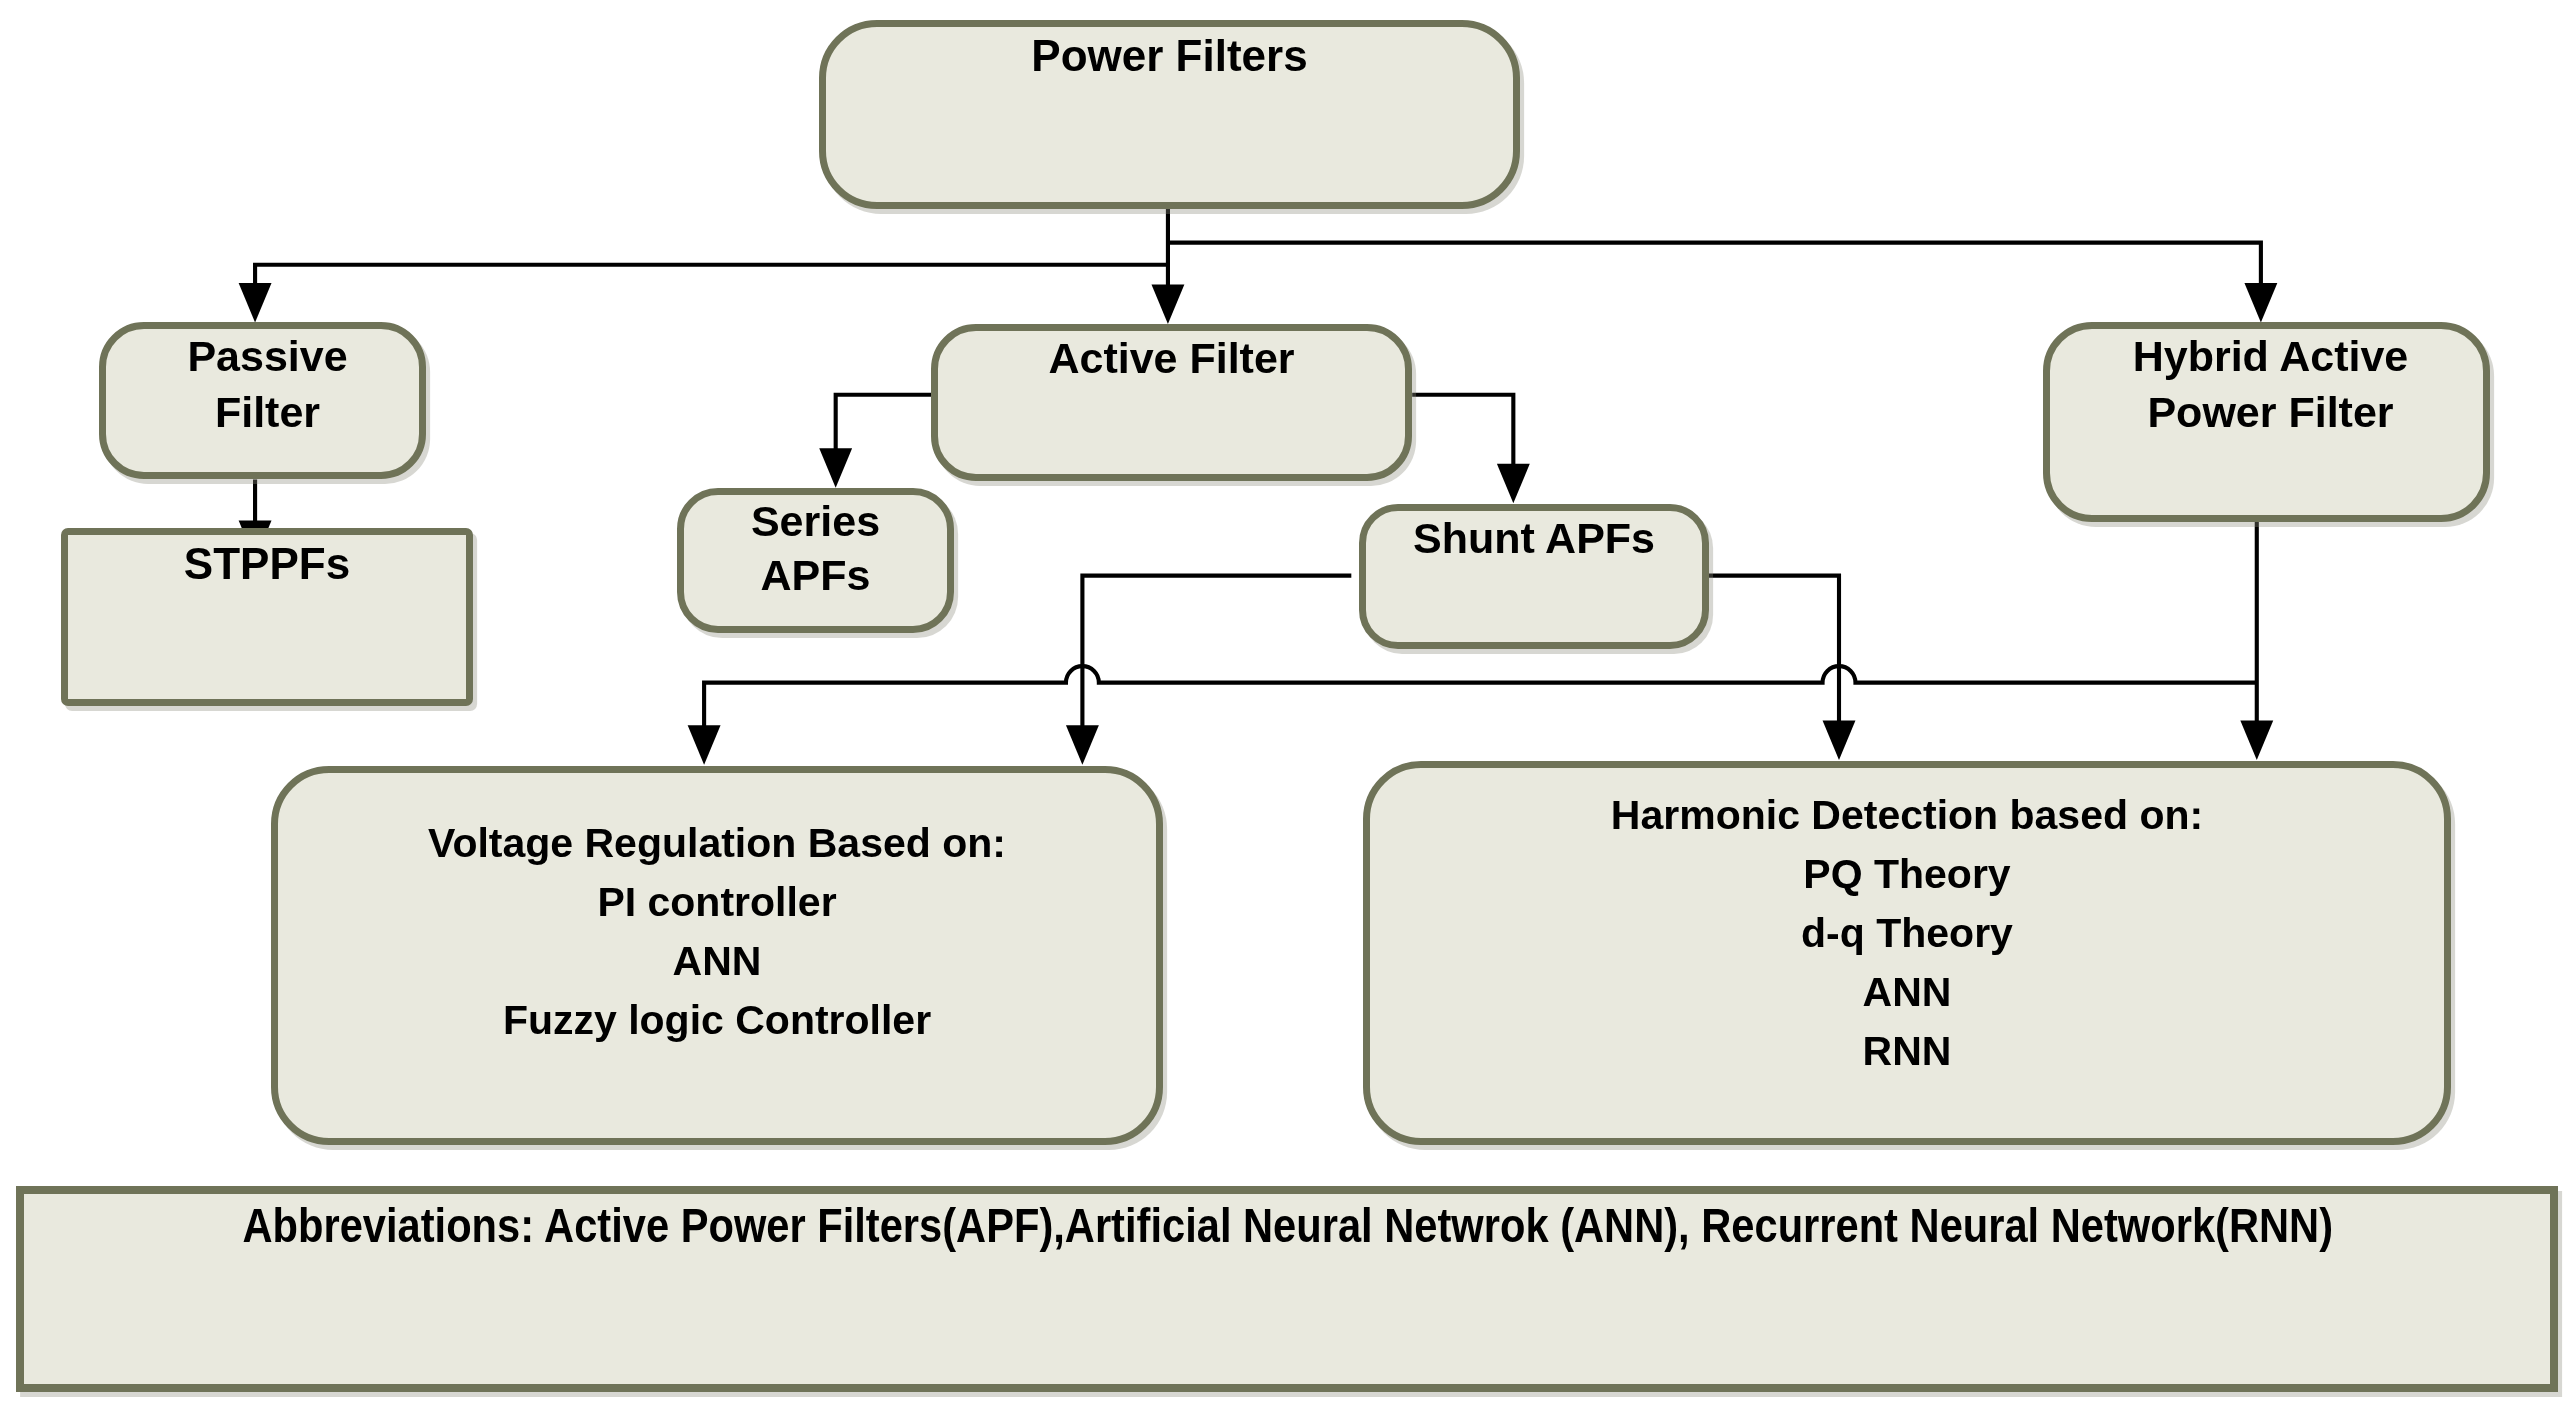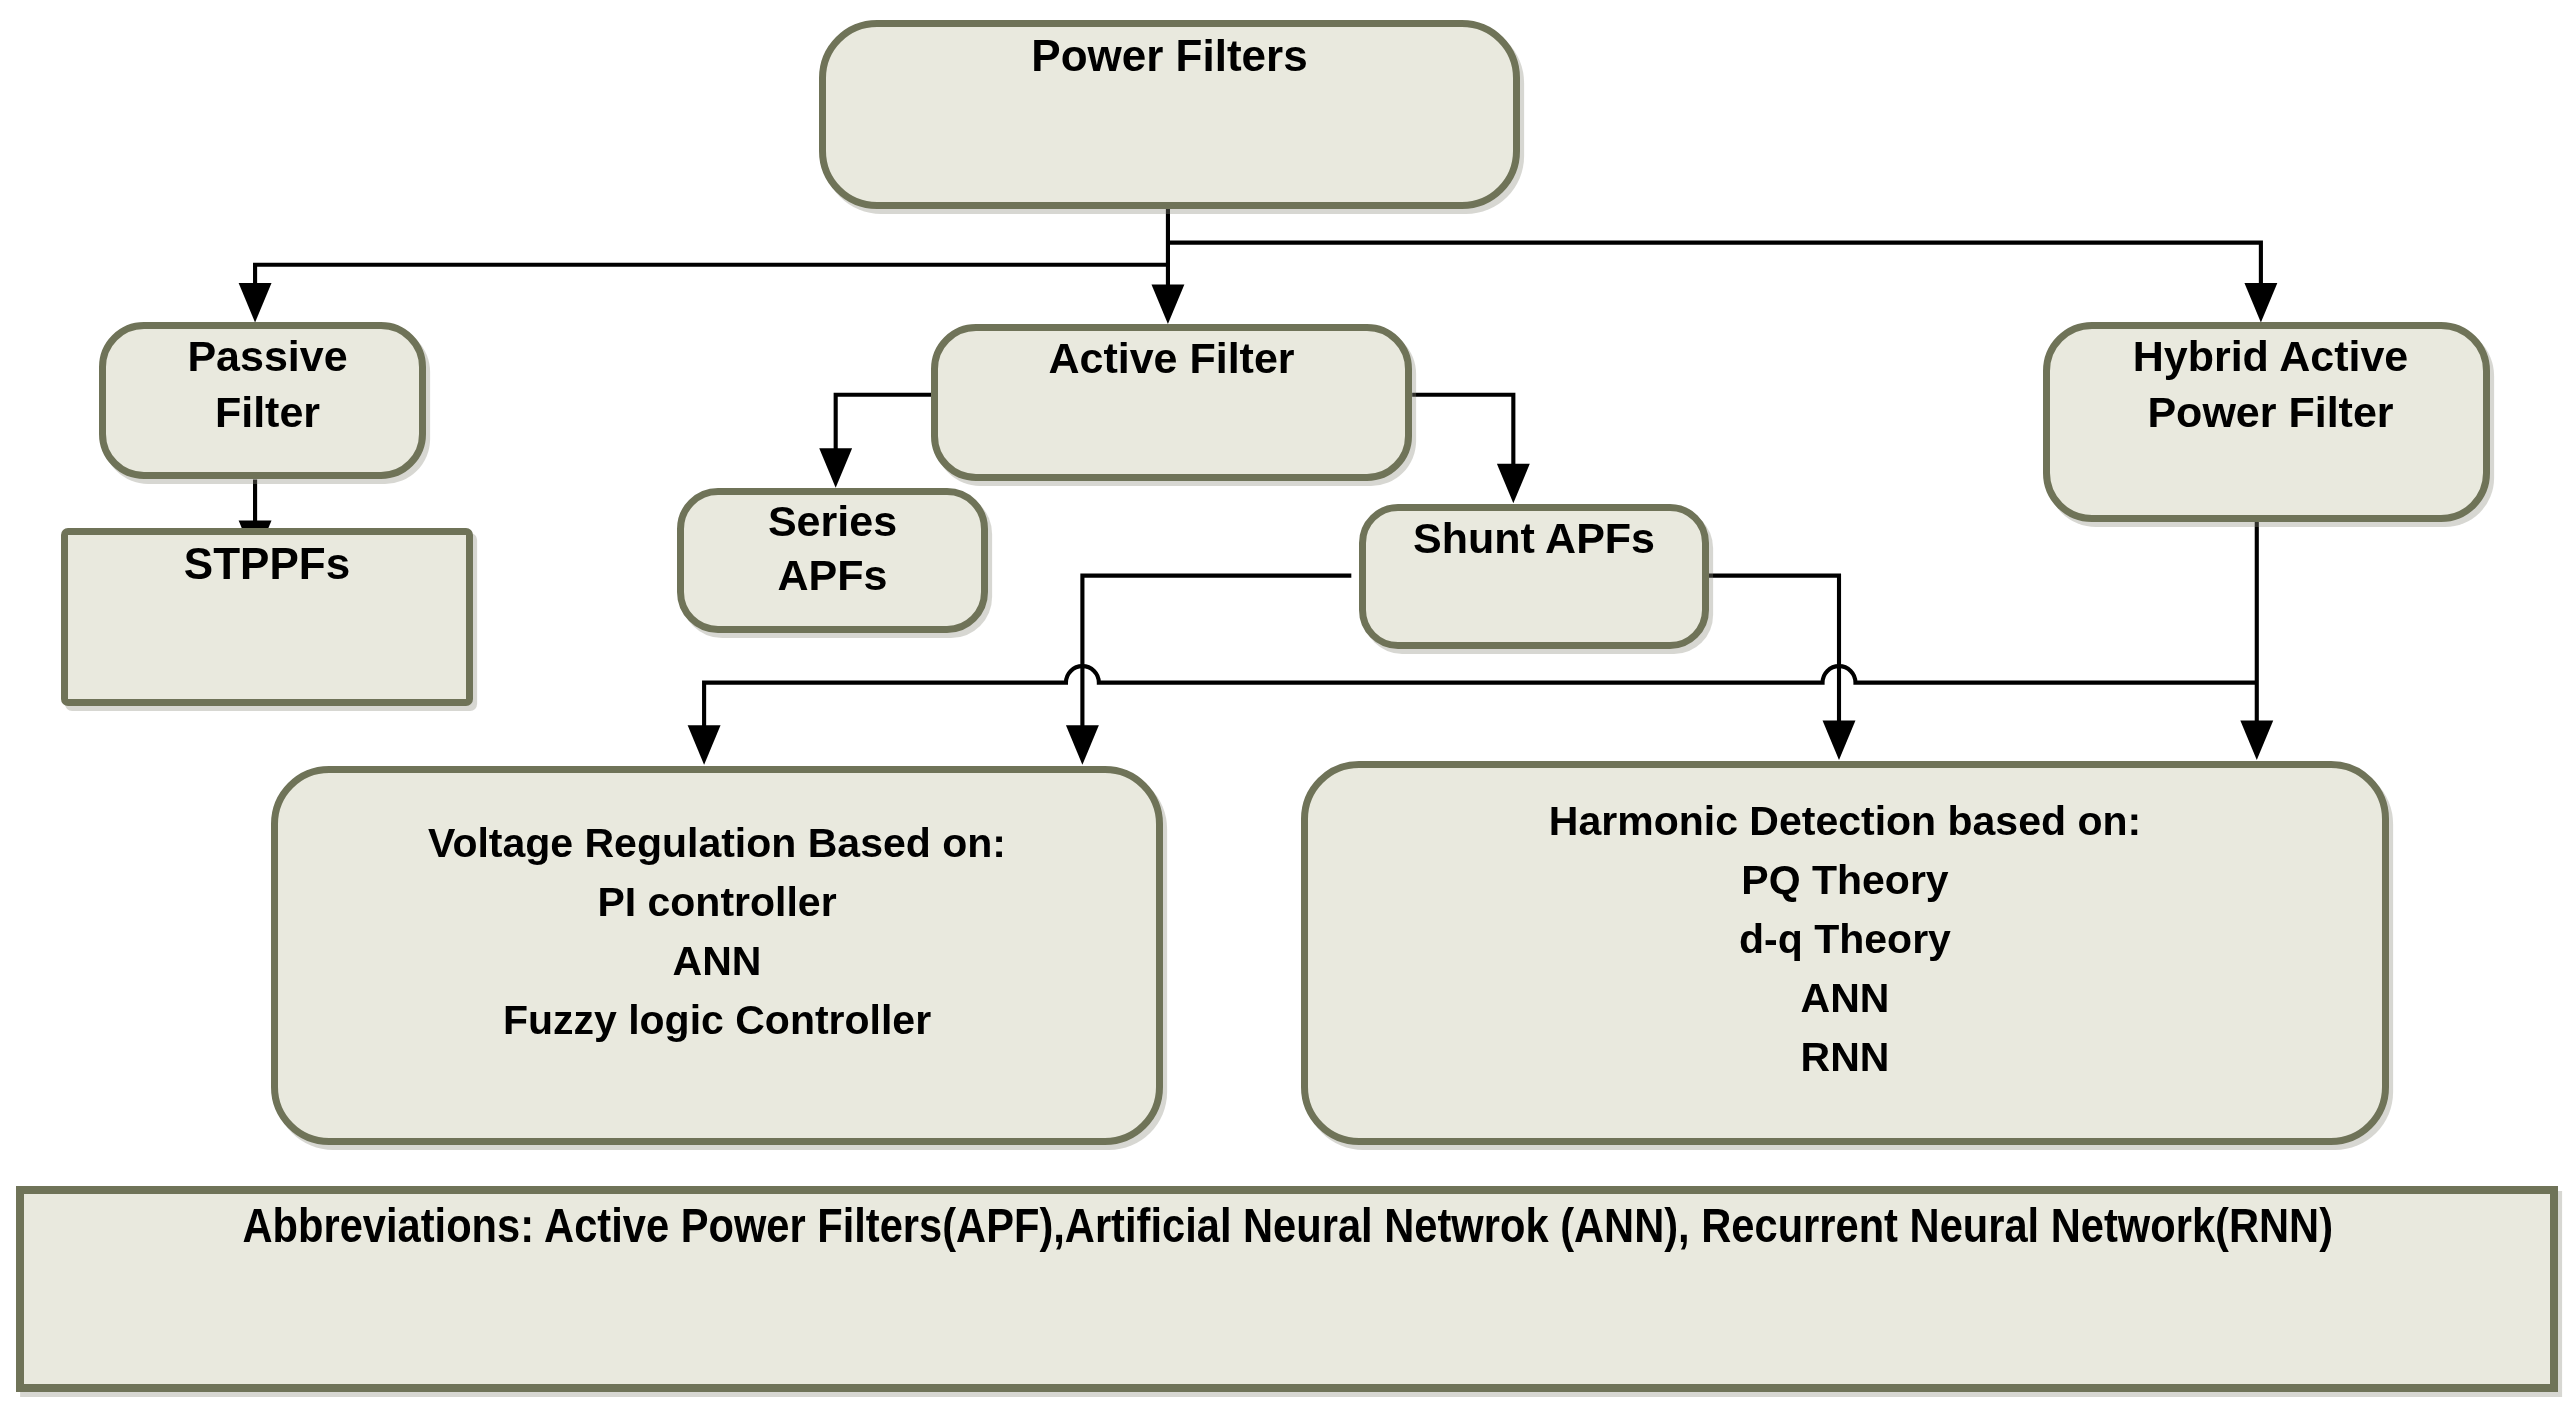--- a/index.html
+++ b/index.html
@@ -38,27 +38,27 @@
     color: #000000;
     font-weight: bold;
     z-index: 2;
     line-height: 1.3;
   }
   .node .ln { display: block; }
   #node-power-filters      { left: 819px;  top: 20px;   width: 701px;  height: 189px; border-radius: 58px; font-size: 44px; }
   #node-passive-filter     { left: 99px;  top: 322px;  width: 327px;  height: 157px; border-radius: 45px; font-size: 43px; padding-left: 10px; }
   #node-stppfs             { left: 61px;   top: 528px;  width: 412px;  height: 178px; border-radius: 7px; font-size: 44px; }
   #node-active-filter      { left: 931px; top: 324px;  width: 481px;  height: 157px; border-radius: 45px; font-size: 43px; }
-  #node-series-apfs        { left: 677px;  top: 488px;  width: 311px;  height: 145px; border-radius: 41px; font-size: 43px; line-height: 1.25; }
+  #node-series-apfs        { left: 677px;  top: 488px;  width: 277px;  height: 145px; border-radius: 41px; font-size: 43px; line-height: 1.25; }
   #node-shunt-apfs         { left: 1351px; top: 504px;  width: 350px;  height: 145px; border-radius: 39px; font-size: 43px; margin-left: 8px; }
   #node-hybrid-apf         { left: 2043px; top: 322px;  width: 447px;  height: 200px; border-radius: 49px; font-size: 43px; padding-left: 8px; }
   #node-voltage-regulation { left: 271px;  top: 766px;  width: 892px; height: 379px; border-radius: 58px; font-size: 41px;
                              justify-content: flex-start; padding-top: 41px; line-height: 59px; }
-  #node-harmonic-detection { left: 1301px; top: 761px;  width: 1088px; height: 384px; border-radius: 58px; font-size: 41px;
-                             justify-content: flex-start; padding-top: 24px; line-height: 59px; }
+  #node-harmonic-detection { left: 1363px; top: 761px;  width: 1088px; height: 384px; border-radius: 58px; font-size: 41px;
+                             justify-content: flex-start; padding-top: 18px; line-height: 59px; }
   #node-abbreviations      { left: 16.4px;   top: 1186px; width: 2542px; height: 206px; border-radius: 0;   font-size: 49px;
                              border-width: 8.2px; }
   #node-abbreviations .ln {
     white-space: nowrap;
     transform: scaleX(0.85);
     transform-origin: center center;
   }
 </style>
 </head>
 <body>

